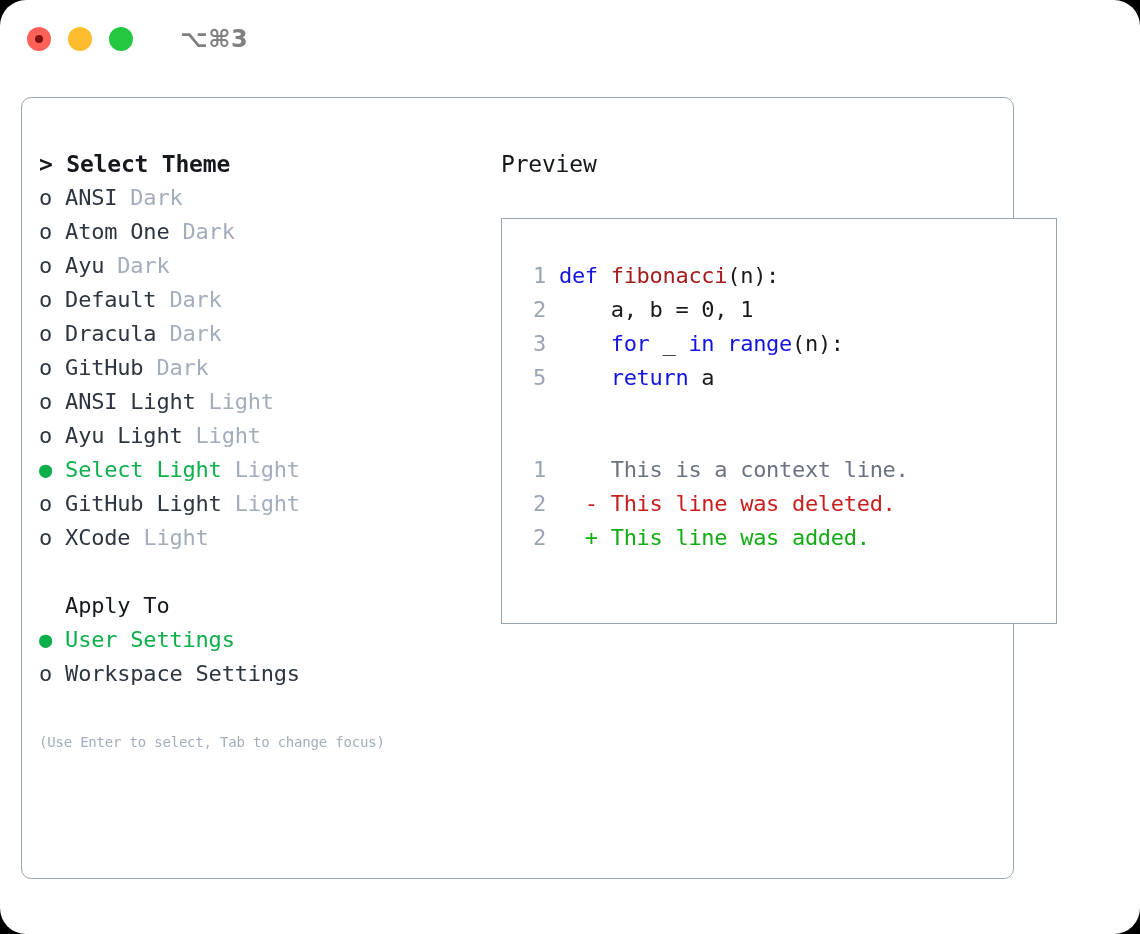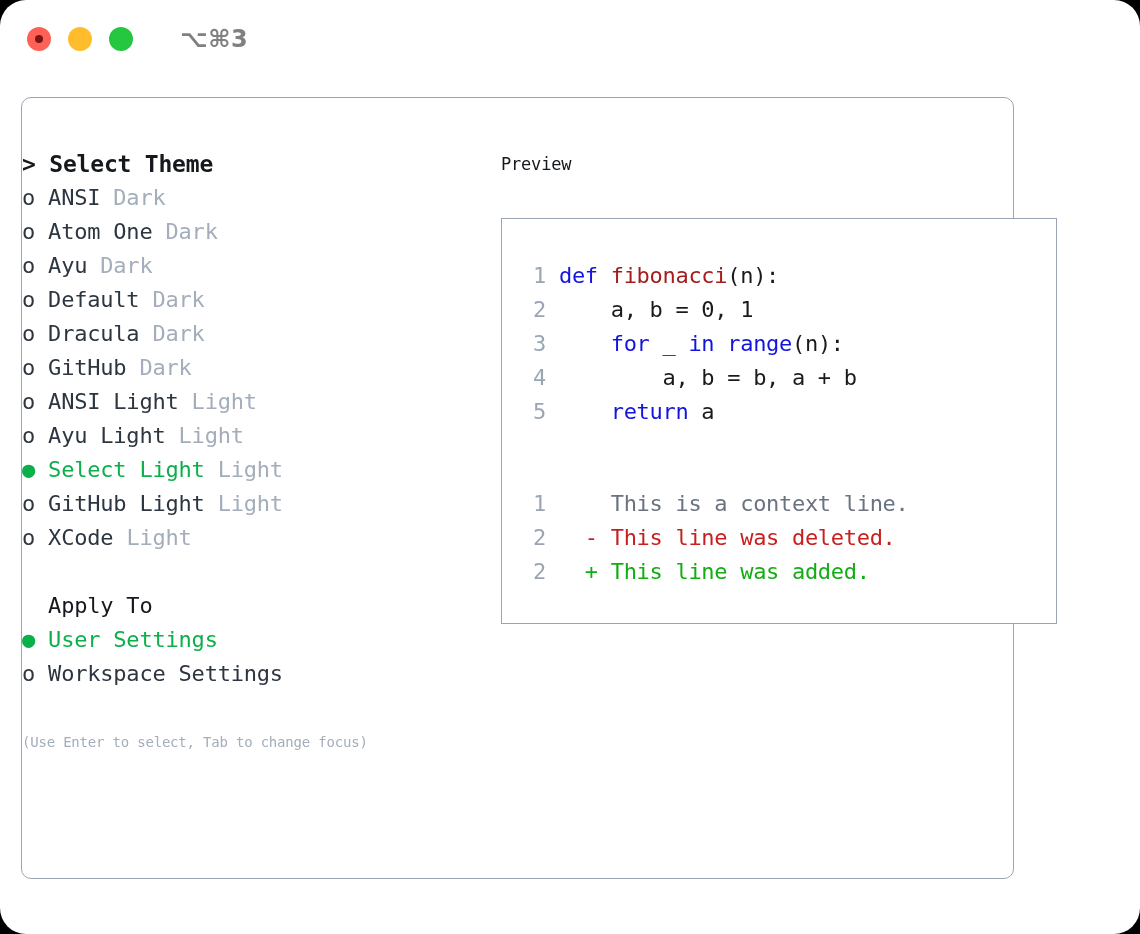--- a/index.html
+++ b/index.html
@@ -69,21 +69,21 @@
 
   .columns {
     position: absolute;
     left: 0; top: 0;
     width: 100%; height: 100%;
   }
 
   
   .left-col {
     position: absolute;
-    left: 0; top: 49px;
+    left: 17px; top: 49px;
     width: 450px;
   }
 
   .list-head {
     font-size: 23px;
     font-weight: 700;
     color: #15181c;
     line-height: 34px;
     letter-spacing: -0.2px;
     white-space: pre;
@@ -121,21 +121,21 @@
     letter-spacing: -0.2px;
   }
 
   
   .right-col {
     position: absolute;
     left: 479px; top: 49px;
     width: 500px;
   }
   .preview-title {
-    font-size: 17px;
+    font-size: 23px;
     line-height: 34px;
     color: #15181c;
     letter-spacing: -0.2px;
   }
   .preview-box {
     margin-top: 37px;
     width: 556px;
     height: 406px;
     border: 1.5px solid #9aa5b4;
     background: #ffffff;
@@ -208,21 +208,20 @@
         <div class="hint">(Use Enter to select, Tab to change focus)</div>
       </div>
 
       <div class="right-col">
         <div class="preview-title">Preview</div>
         <div class="preview-box">
           <div id="code-block">
               <div class="code-line"><span class="lno">1</span> <span class="kw">def </span><span class="fn">fibonacci</span><span>(n):</span></div>
               <div class="code-line"><span class="lno">2</span> <span>    a, b = 0, 1</span></div>
               <div class="code-line"><span class="lno">3</span> <span>    </span><span class="kw">for</span><span> _ </span><span class="kw">in</span><span> </span><span class="kw">range</span><span>(n):</span></div>
-              <div class="code-line"><span class="lno">4</span> <span>        a, b = b, a + b</span></div>
               <div class="code-line"><span class="lno">5</span> <span>    </span><span class="kw">return</span><span> a</span></div>
             </div>
           <div class="blank-line"></div>
           <div id="diff-block">
               <div class="diff-line diff-ctx"><span class="lno">1</span><span>     </span><span>This is a context line.</span></div>
               <div class="diff-line diff-del"><span class="lno">2</span><span>   - </span><span>This line was deleted.</span></div>
               <div class="diff-line diff-add"><span class="lno">2</span><span>   + </span><span>This line was added.</span></div>
             </div>
         </div>
       </div>

